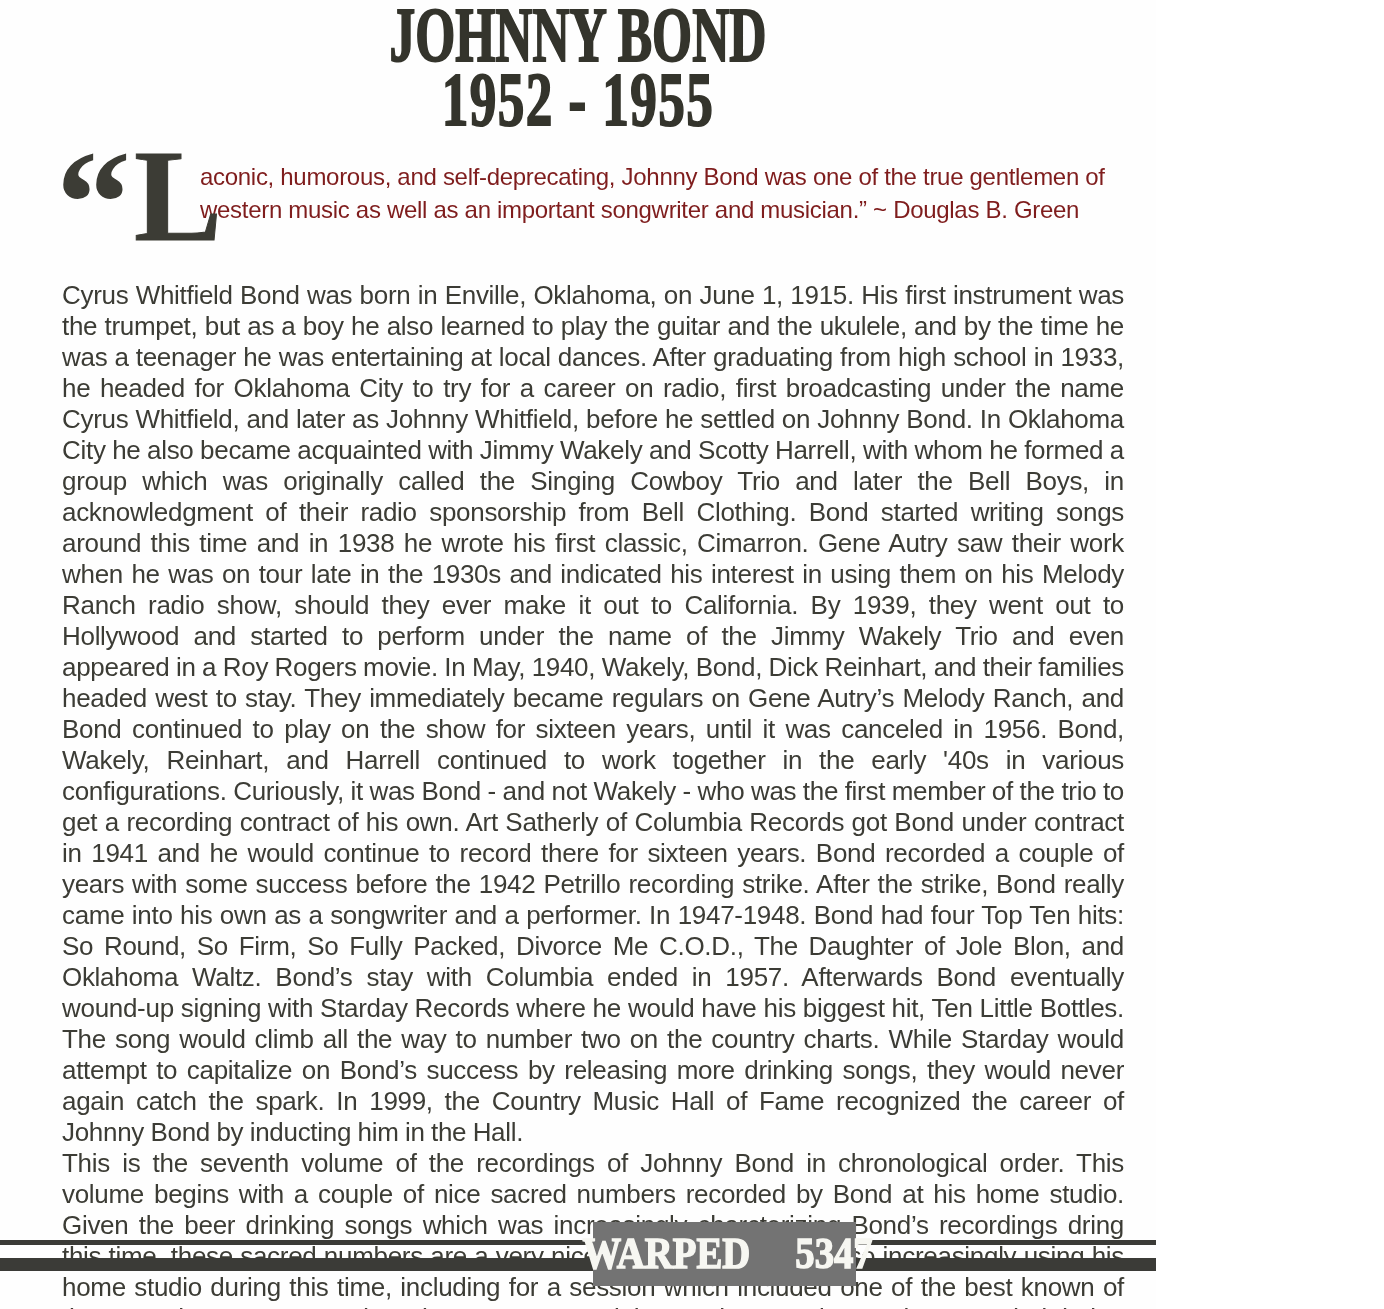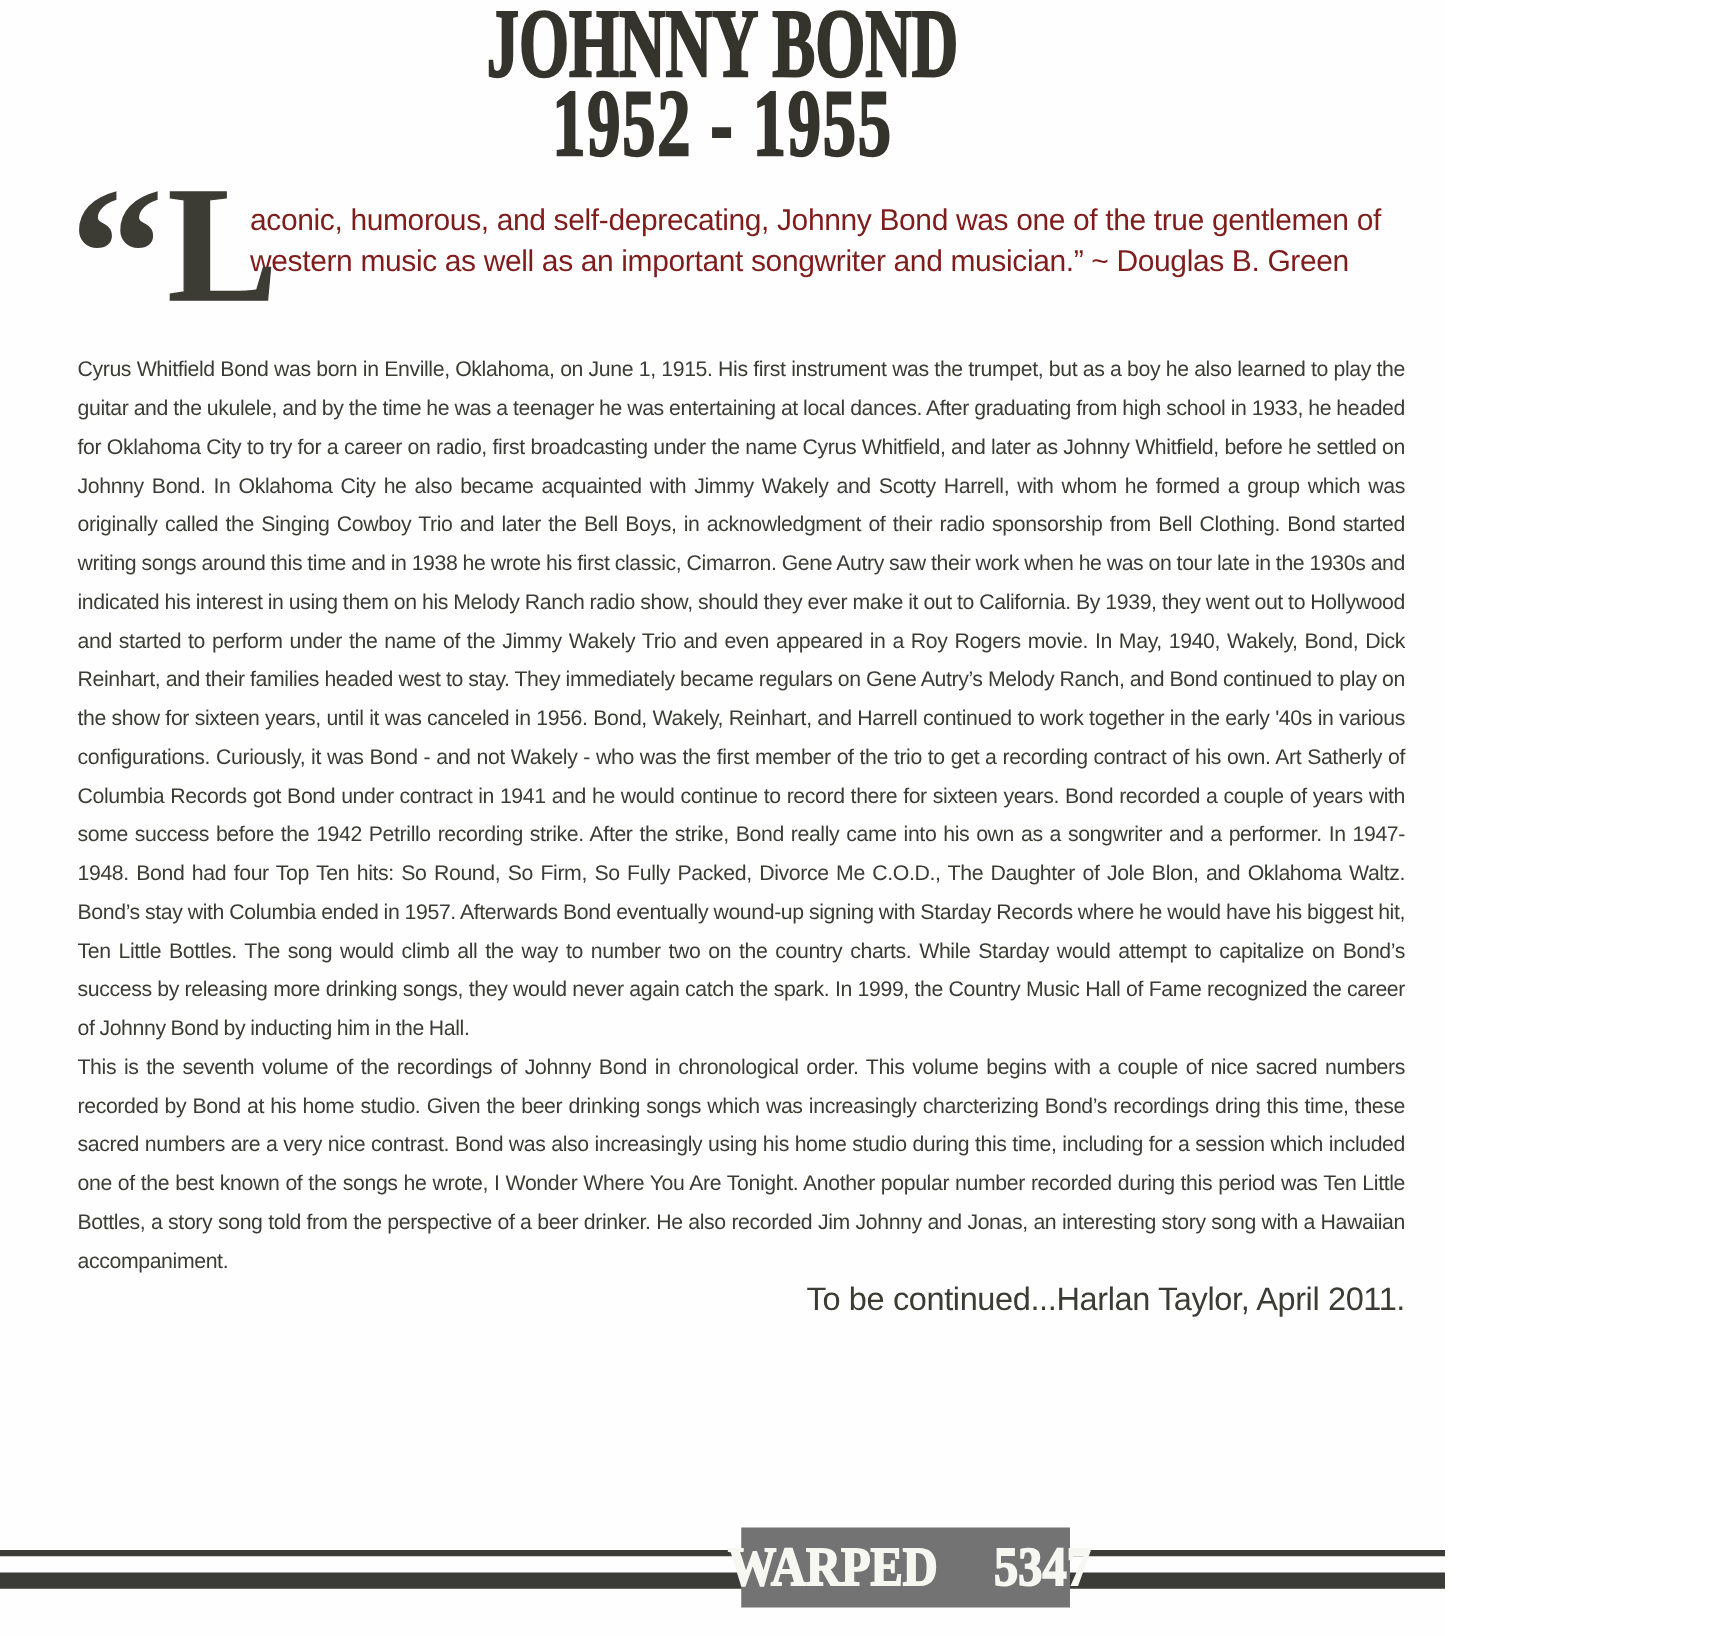--- a/index.html
+++ b/index.html
@@ -79,21 +79,21 @@
     letter-spacing: -0.3px;
     color: #7f1d1d;
   }
 
   
   .body-text {
     padding: 6px 32px 0 62px;
   }
   .body-text p {
     margin: 0;
-    font-size: 17px;
+    font-size: 26px;
     line-height: 31px;
     letter-spacing: -0.3px;
     word-spacing: -0.5px;
     text-align: justify;
     color: #3c3c35;
   }
 
   
   .sign-row {
     display: flex;

